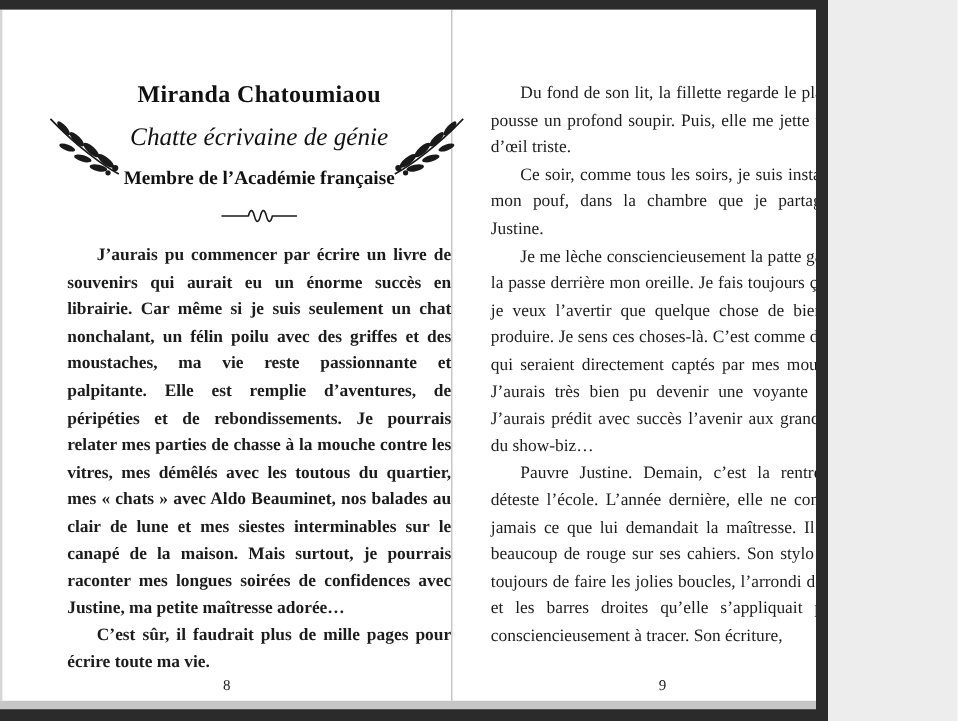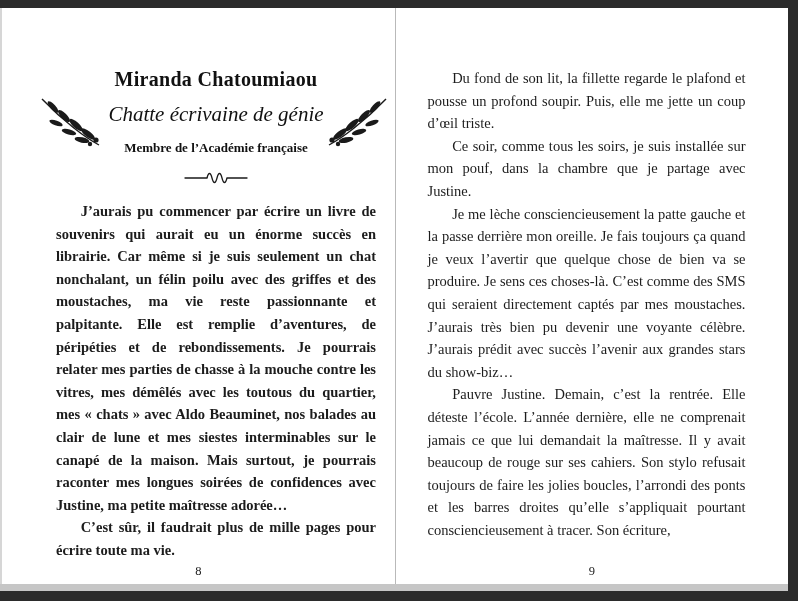--- a/index.html
+++ b/index.html
@@ -2,21 +2,21 @@
 <html lang="fr" style="--ink: #1a1a1a; --page: #ffffff; --chrome: #2b2b2b;"><head>
 <meta charset="utf-8">
 <style>
   * { margin:0; padding:0; box-sizing:border-box; }
   html, body { width:798px; height:601px; }
   body {
     font-family:"Liberation Serif","DejaVu Serif",serif;
     background:#ededed;
     color:var(--ink,#1a1a1a);
   }
-  .screen { position:relative; width:798px; height:601px; overflow:hidden; background:#efefef; }
+  .screen { position:relative; width:690px; height:601px; overflow:hidden; background:#efefef; }
 
   .bar-top    { position:absolute; top:0; left:0; width:100%; height:8px; background:var(--chrome,#2b2b2b); z-index:4; }
   .bar-right  { position:absolute; top:0; right:0; width:10px; height:100%; background:var(--chrome,#2b2b2b); z-index:4; }
   .strip-bottom { position:absolute; bottom:10px; left:0; width:100%; height:7px; background:#c6c6c6; z-index:3; }
   .bar-bottom { position:absolute; bottom:0; left:0; width:100%; height:10px; background:var(--chrome,#2b2b2b); z-index:4; }
 
   .spread {
     position:absolute; top:8px; left:0; right:10px; bottom:17px;
     background:var(--page,#ffffff);
     display:flex;
@@ -24,21 +24,21 @@
   }
   .page { position:relative; flex:1; }
   .page-left  { border-right:1px solid #b9b9b9; }
 
   .page-left  .page-inner { margin-left:54px; width:320px; }
   .page-right .page-inner { margin-left:32px; width:318px; }
 
   .chapter-header { position:relative; padding-top:60px; text-align:center; }
   .title { font-size:20px; font-weight:bold; letter-spacing:.3px; color:#111; }
   .subtitle { margin-top:11px; font-style:italic; font-size:21px; color:#111; }
-  .affiliation { margin-top:13px; font-weight:bold; font-size:13px; color:#111; }
+  .affiliation { margin-top:13px; font-weight:bold; font-size:16px; color:#111; }
 
   .branch { position:absolute; top:86px; width:64px; height:54px; }
   .branch svg { display:block; }
   .branch-left  { left:-18px; transform:scaleX(-1); }
   .branch-right { right:-14px; }
 
   .ornament { text-align:center; margin-top:15px; height:14px; }
 
   .body-text {
     font-size:14.5px;

